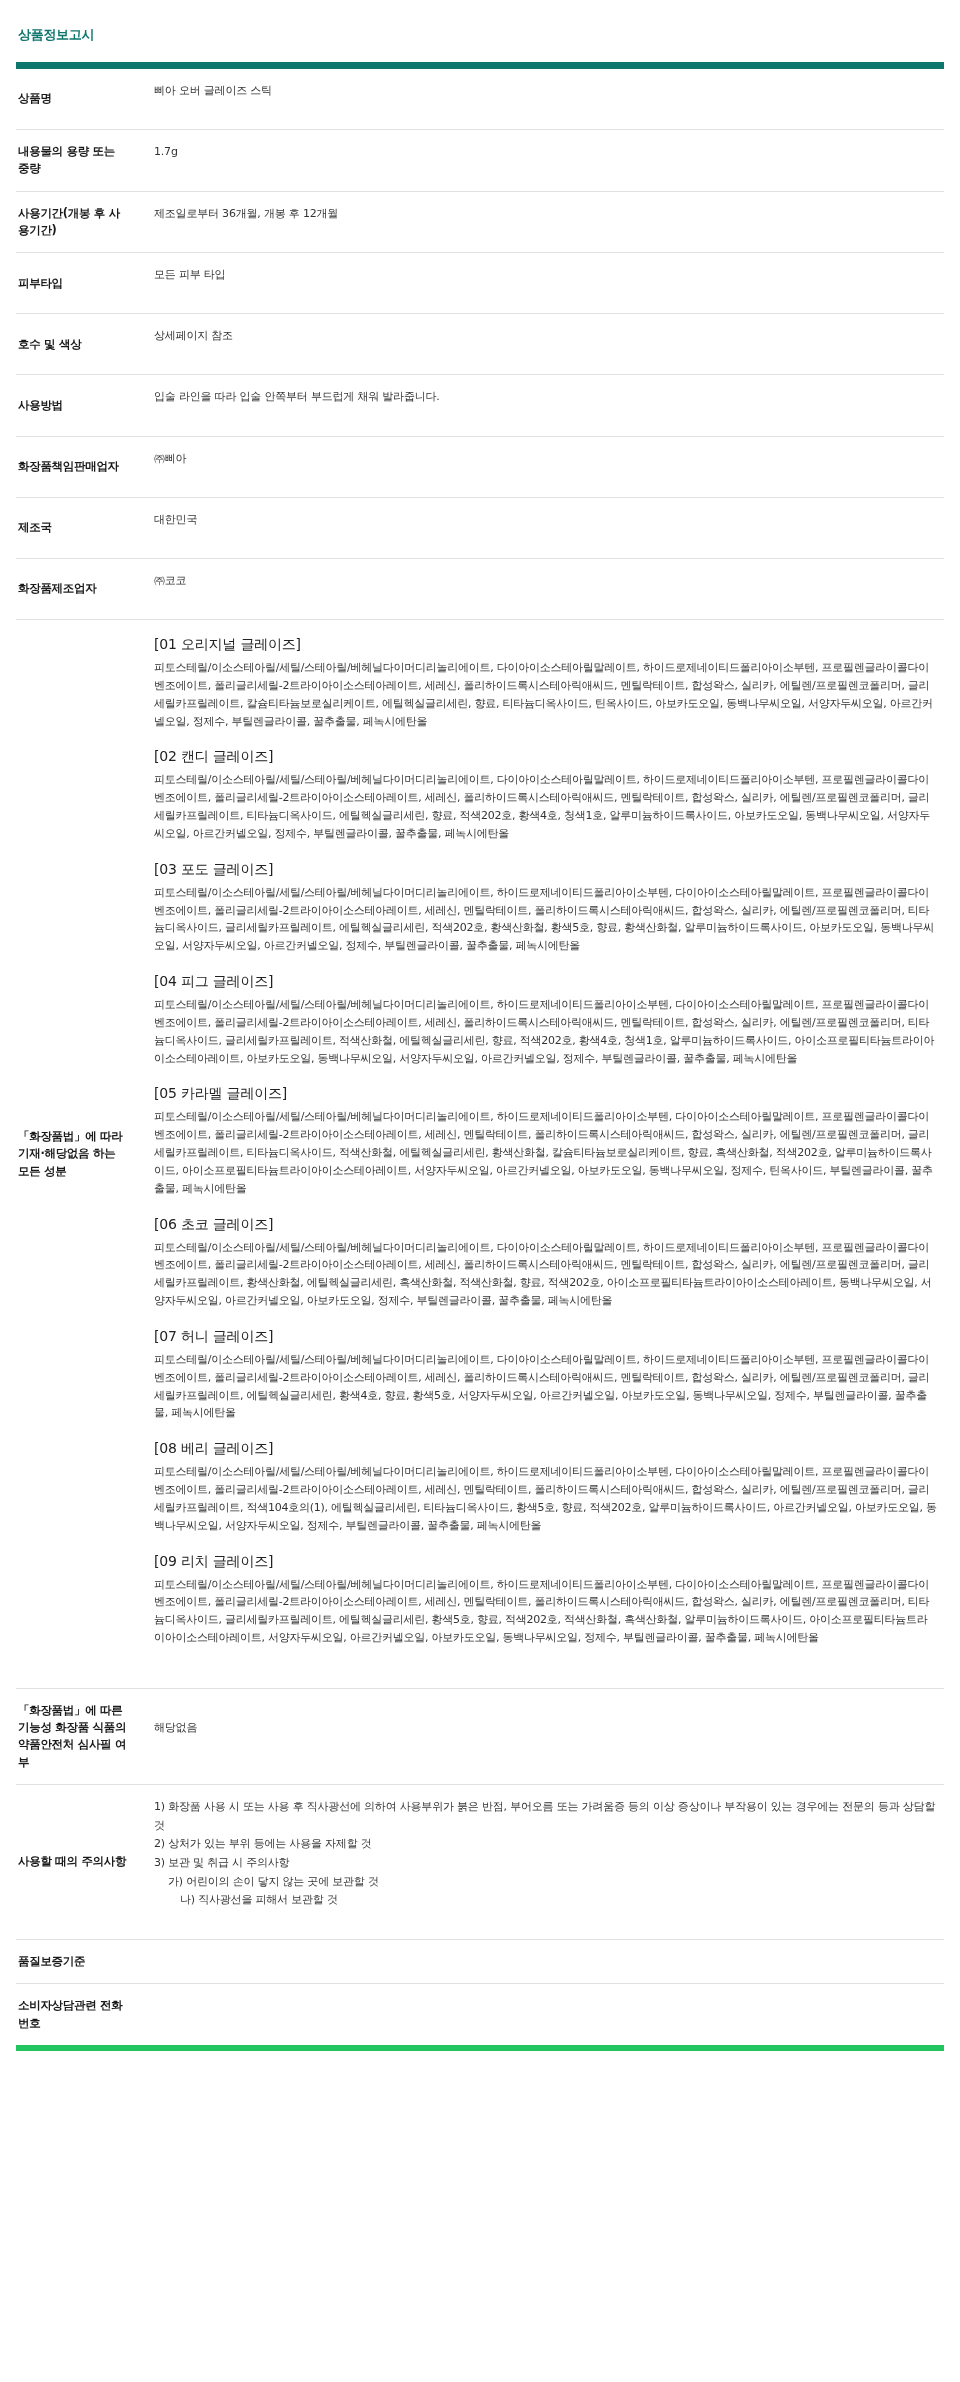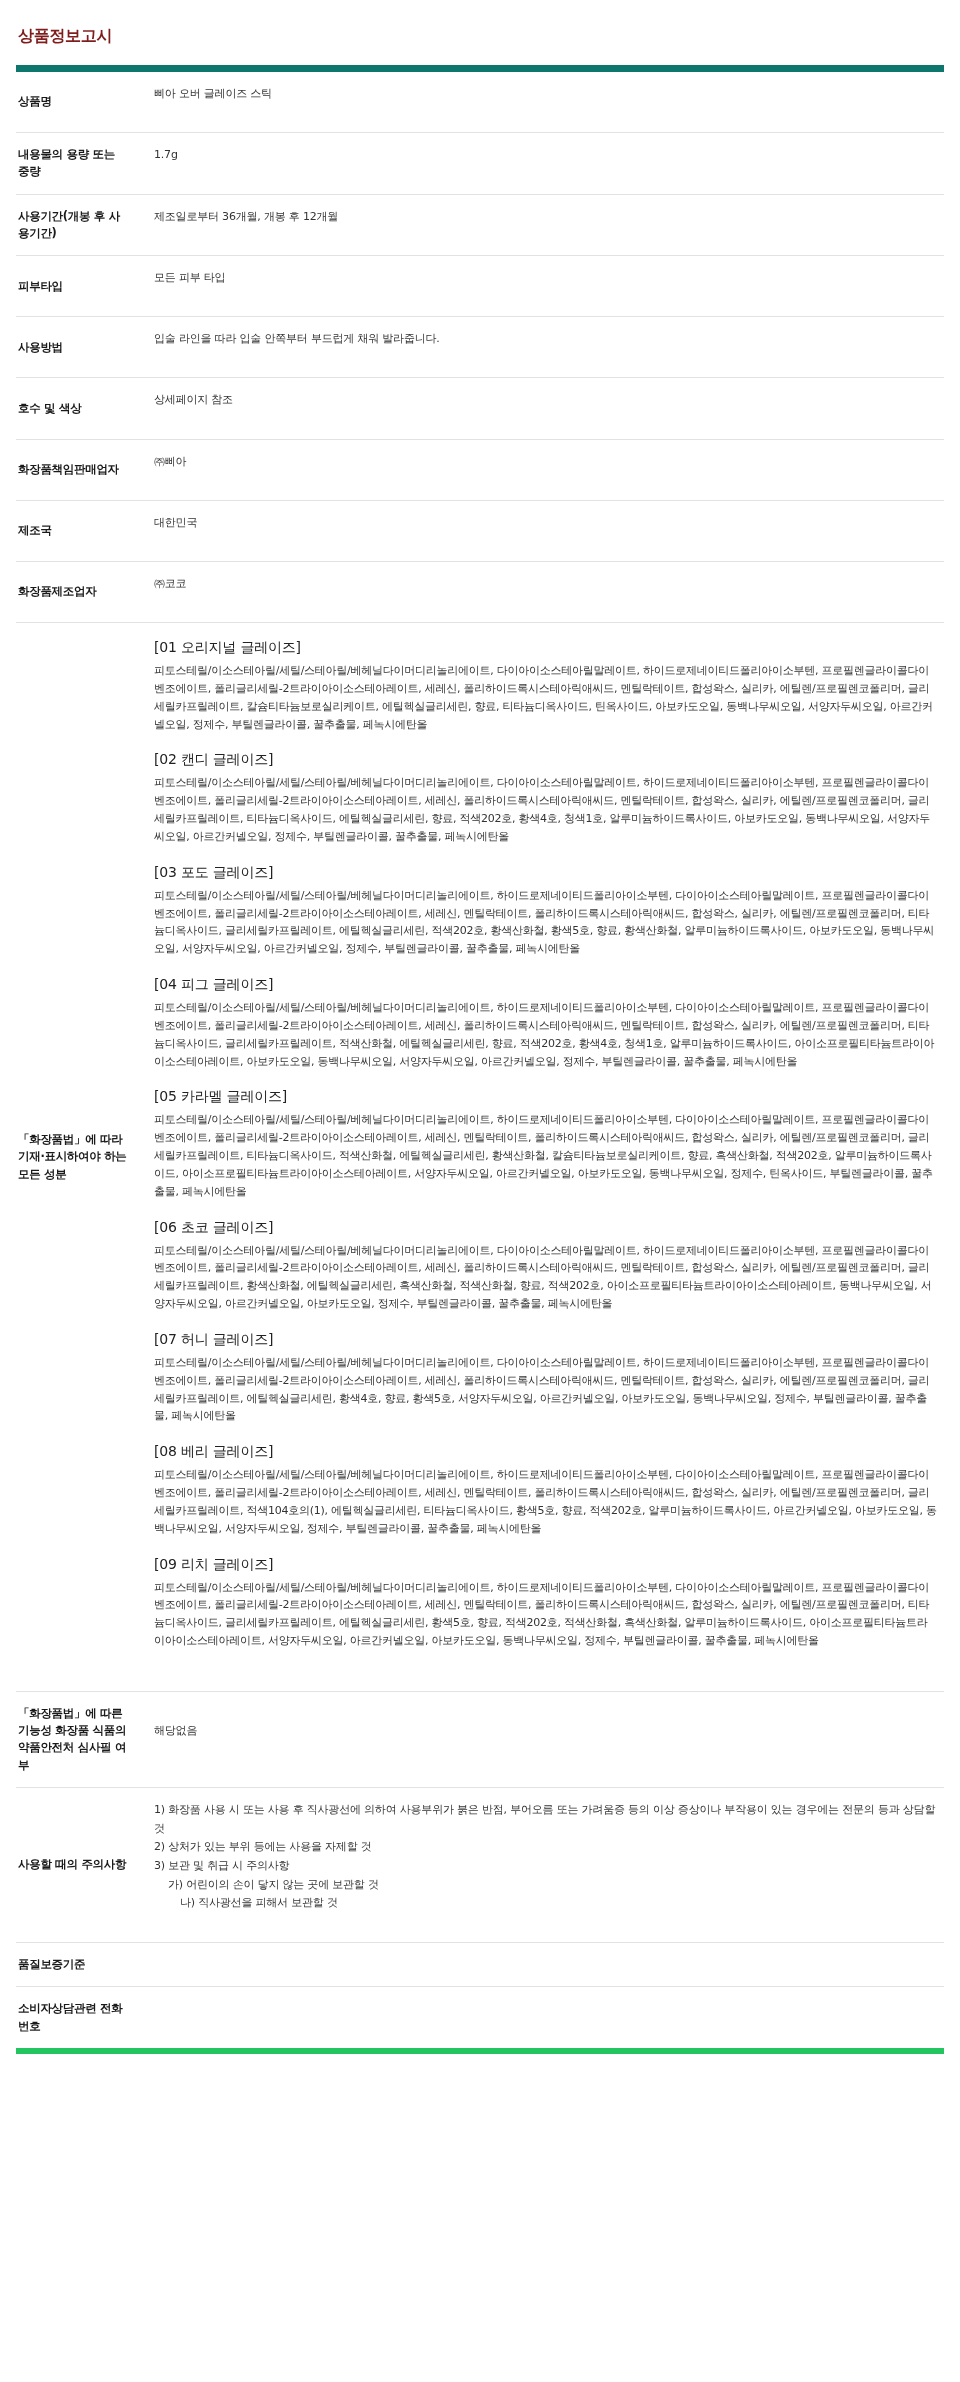--- a/index.html
+++ b/index.html
@@ -12,23 +12,23 @@
     width: 960px;
     font-family: "DejaVu Sans", "Liberation Sans", sans-serif;
     color: #222222;
     -webkit-font-smoothing: antialiased;
   }
   .page {
     width: 960px;
     padding: 22px 16px 0 16px;
   }
   .doc-title {
-    font-size: 16px;
+    font-size: 13px;
     font-weight: bold;
-    color: #7f1d1d;
+    color: #0f766e;
     padding: 4px 0 18px 2px;
     letter-spacing: -0.3px;
   }
   table.info {
     width: 928px;
     border-collapse: collapse;
     table-layout: fixed;
   }
   table.info tr {
     border-top: 1px solid #e2e2e2;
@@ -122,46 +122,46 @@
         <th>사용기간(개봉 후 사용기간)</th>
         <td>제조일로부터 36개월, 개봉 후 12개월</td>
       </tr>
 
       <tr>
         <th>피부타입</th>
         <td>모든 피부 타입</td>
       </tr>
 
       <tr>
+        <th>호수 및 색상</th>
+        <td>상세페이지 참조</td>
+      </tr>
+
+      <tr>
         <th>사용방법</th>
         <td>입술 라인을 따라 입술 안쪽부터 부드럽게 채워 발라줍니다.</td>
       </tr>
 
       <tr>
-        <th>호수 및 색상</th>
-        <td>상세페이지 참조</td>
-      </tr>
-
-      <tr>
         <th>화장품책임판매업자</th>
         <td>㈜삐아</td>
       </tr>
 
       <tr>
         <th>제조국</th>
         <td>대한민국</td>
       </tr>
 
       <tr>
         <th>화장품제조업자</th>
         <td>㈜코코</td>
       </tr>
 
       <tr>
-        <th class="ingredients-label">「화장품법」에 따라 기재·표시하여야 하는 모든 성분</th>
+        <th class="ingredients-label">「화장품법」에 따라 기재·해당없음 하는 모든 성분</th>
         <td class="ingredients">
 
           <div class="ing-block">
             <div class="ing-head">[01 오리지널 글레이즈]</div>
             <div class="ing-body">피토스테릴/이소스테아릴/세틸/스테아릴/베헤닐다이머디리놀리에이트, 다이아이소스테아릴말레이트, 하이드로제네이티드폴리아이소부텐, 프로필렌글라이콜다이벤조에이트, 폴리글리세릴-2트라이아이소스테아레이트, 세레신, 폴리하이드록시스테아릭애씨드, 멘틸락테이트, 합성왁스, 실리카, 에틸렌/프로필렌코폴리머, 글리세릴카프릴레이트, 칼슘티타늄보로실리케이트, 에틸헥실글리세린, 향료, 티타늄디옥사이드, 틴옥사이드, 아보카도오일, 동백나무씨오일, 서양자두씨오일, 아르간커넬오일, 정제수, 부틸렌글라이콜, 꿀추출물, 페녹시에탄올</div>
           </div>
 
           <div class="ing-block">
             <div class="ing-head">[02 캔디 글레이즈]</div>
             <div class="ing-body">피토스테릴/이소스테아릴/세틸/스테아릴/베헤닐다이머디리놀리에이트, 다이아이소스테아릴말레이트, 하이드로제네이티드폴리아이소부텐, 프로필렌글라이콜다이벤조에이트, 폴리글리세릴-2트라이아이소스테아레이트, 세레신, 폴리하이드록시스테아릭애씨드, 멘틸락테이트, 합성왁스, 실리카, 에틸렌/프로필렌코폴리머, 글리세릴카프릴레이트, 티타늄디옥사이드, 에틸헥실글리세린, 향료, 적색202호, 황색4호, 청색1호, 알루미늄하이드록사이드, 아보카도오일, 동백나무씨오일, 서양자두씨오일, 아르간커넬오일, 정제수, 부틸렌글라이콜, 꿀추출물, 페녹시에탄올</div>

